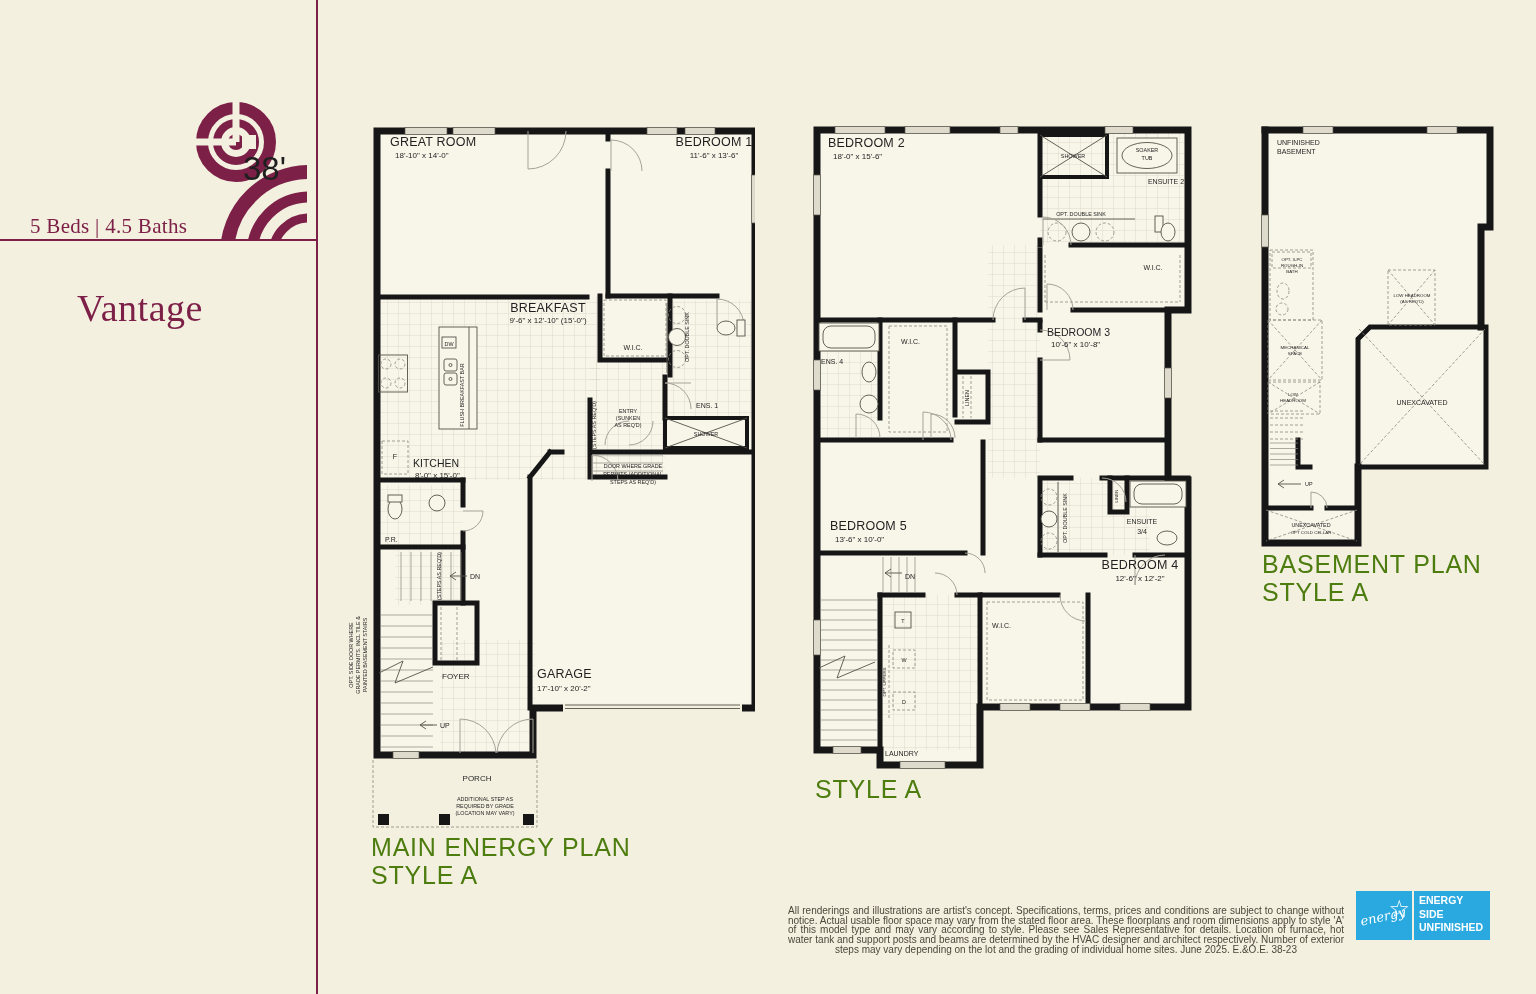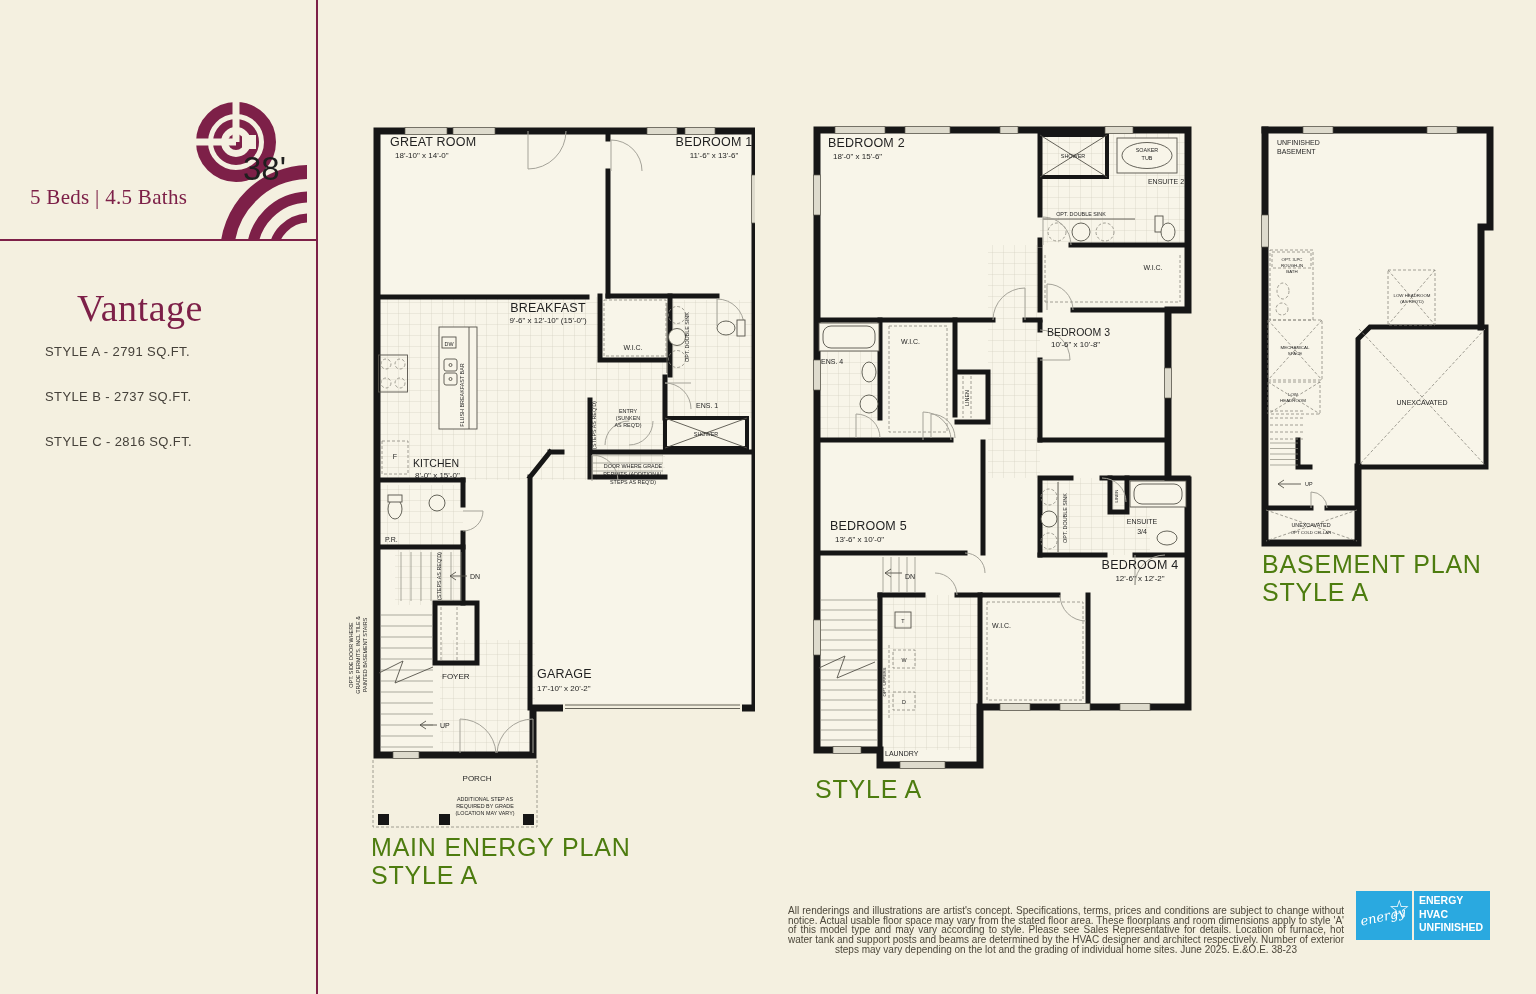--- a/index.html
+++ b/index.html
@@ -1,21 +1,21 @@
 <!DOCTYPE html>
 <html><head>
 <meta charset="utf-8">
 <style>
   html,body{margin:0;padding:0;background:#f4f0e0;}
   .page{position:relative;width:1536px;height:994px;background:#f4f0e0;overflow:hidden;
         font-family:"Liberation Sans",sans-serif;}
   
   .v-rule{position:absolute;left:316px;top:0;width:2px;height:994px;background:#7d2048;}
   .h-rule{position:absolute;left:0;top:239px;width:318px;height:2px;background:#7d2048;}
-  .beds{position:absolute;left:30px;top:185px;font-family:"Liberation Serif",serif;
+  .beds{position:absolute;left:30px;top:214px;font-family:"Liberation Serif",serif;
         font-size:21px;color:#7d2048;letter-spacing:.3px;}
   .model{position:absolute;left:45px;top:286px;font-family:"Liberation Serif",serif;
         font-size:38px;color:#7d2048;letter-spacing:.5px;margin-left:32px;}
   .styles{position:absolute;left:45px;top:341px;font-size:13px;color:#45413a;
         letter-spacing:.4px;line-height:22.5px;white-space:pre-line;}
   .logo38{position:absolute;left:185px;top:90px;}
   
   .brand{position:absolute;left:40px;top:903px;display:flex;align-items:center;}
   .empire{position:relative;color:#1d3a5c;}
   .empire .dots{position:absolute;top:-7px;left:3px;display:flex;gap:2px;}
@@ -78,23 +78,20 @@
     <g>
       <circle cx="124" cy="164" r="82" fill="none" stroke="#7d2048" stroke-width="14"></circle>
       <circle cx="124" cy="164" r="57" fill="none" stroke="#7d2048" stroke-width="11"></circle>
       <circle cx="124" cy="164" r="36" fill="none" stroke="#7d2048" stroke-width="9"></circle>
     </g>
     <text x="58" y="90" font-family="Liberation Serif, serif" font-size="33" fill="#7d2048">38'</text>
   </svg>
 
   <div class="beds">5 Beds  |  4.5 Baths</div>
   <div class="model">Vantage</div>
-  <div class="styles"><span>STYLE A - 2791 SQ.FT.</span><br>
-    <span>STYLE B - 2737 SQ.FT.</span><br>
-    <span>STYLE C - 2816 SQ.FT.</span></div>
 
 
   <svg style="left:347px;top:115px" width="408" height="745" viewBox="-18 0 408 745">
     <defs>
       <pattern id="gm" width="11" height="11" patternUnits="userSpaceOnUse">
         <path d="M11 0H0V11" fill="none" stroke="#ccc9b8" stroke-width=".6"></path>
       </pattern>
     </defs>
     <path class="paper" d="M12,16 H390 V593 H168 V640 H12 Z"></path>
     <g>
@@ -445,18 +442,18 @@
 
   <div class="disclaimer">All renderings and illustrations are artist's concept. Specifications, terms, prices and conditions are subject to change without notice. Actual usable floor space may vary from the stated floor area. These floorplans and room dimensions apply to style 'A' of this model type and may vary according to style. Please see Sales Representative for details. Location of furnace, hot water tank and support posts and beams are determined by the HVAC designer and architect respectively. Number of exterior steps may vary depending on the lot and the grading of individual home sites. June 2025. E.&amp;O.E. 38-23</div>
 
   <div class="estar">
     <div class="ebox">
       <span class="script">energy</span>
       <span class="star">☆</span>
     </div>
     <div class="tbox">
       <div>ENERGY</div>
-      <div>HVAC</div>
+      <div>SIDE</div>
       <div>UNFINISHED</div>
     </div>
   </div>
 
 </div>
 
 </body></html>

